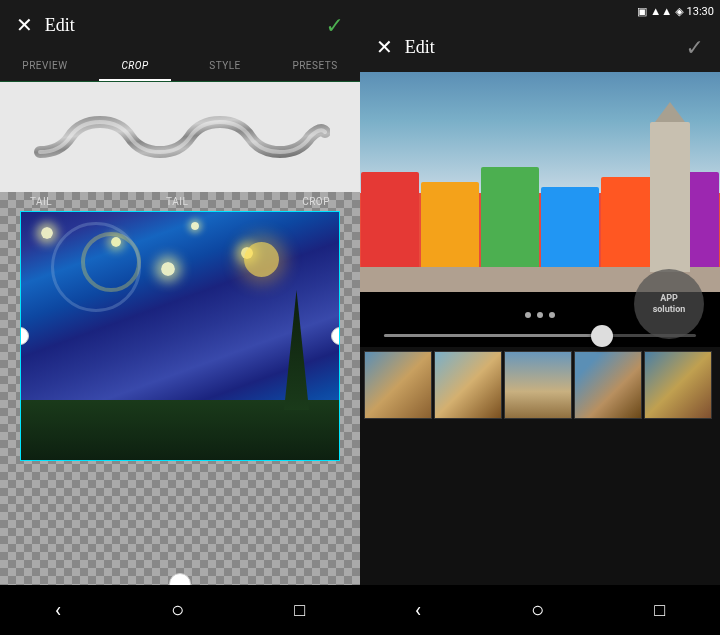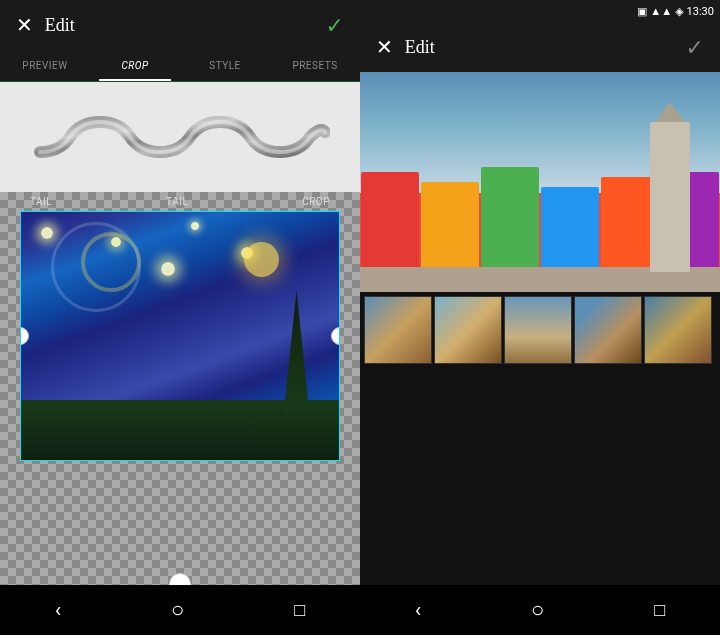--- a/index.html
+++ b/index.html
@@ -596,20 +596,36 @@
       </div>
 
       <div class="ground"></div>
 
       <div class="tower">
         <div class="tower-top"></div>
       </div>
     </div>
   </div>
 
+  <div class="slider-area" style="position:relative;">
+    <div class="dots-indicator">
+      <div class="dot active"></div>
+      <div class="dot active"></div>
+      <div class="dot active"></div>
+    </div>
+    <div class="slider-track">
+      <div class="slider-fill" style="width:70%;"></div>
+      <div class="slider-thumb" style="left:70%;"></div>
+    </div>
+
+    <div class="watermark">
+      <span>APP</span>
+      <span>solution</span>
+    </div>
+  </div>
 
   <div class="thumbnails-strip">
     <div class="thumbnail">
       <div class="thumbnail-img thumb-1"></div>
     </div>
     <div class="thumbnail">
       <div class="thumbnail-img thumb-2"></div>
     </div>
     <div class="thumbnail">
       <div class="thumbnail-img thumb-3"></div>

